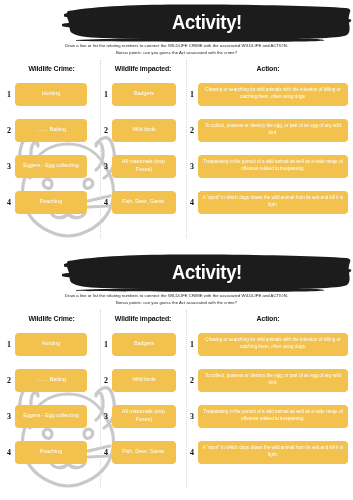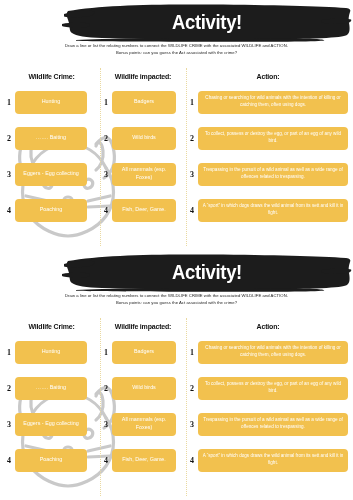--- a/index.html
+++ b/index.html
@@ -82,21 +82,21 @@
     padding: 1px 18px 0 18px;
     letter-spacing: 0.05px;
   }
   .instructions .line { display: block; }
 
   
   .columns {
     position: relative;
     z-index: 2;
     display: flex;
-    margin-top: 16px;
+    margin-top: 8px;
     padding: 0 3px 0 3px;
     height: 160px;
   }
 
   .col {
     position: relative;
     display: flex;
     flex-direction: column;
   }
   .col-crime    { width: 97px; }

